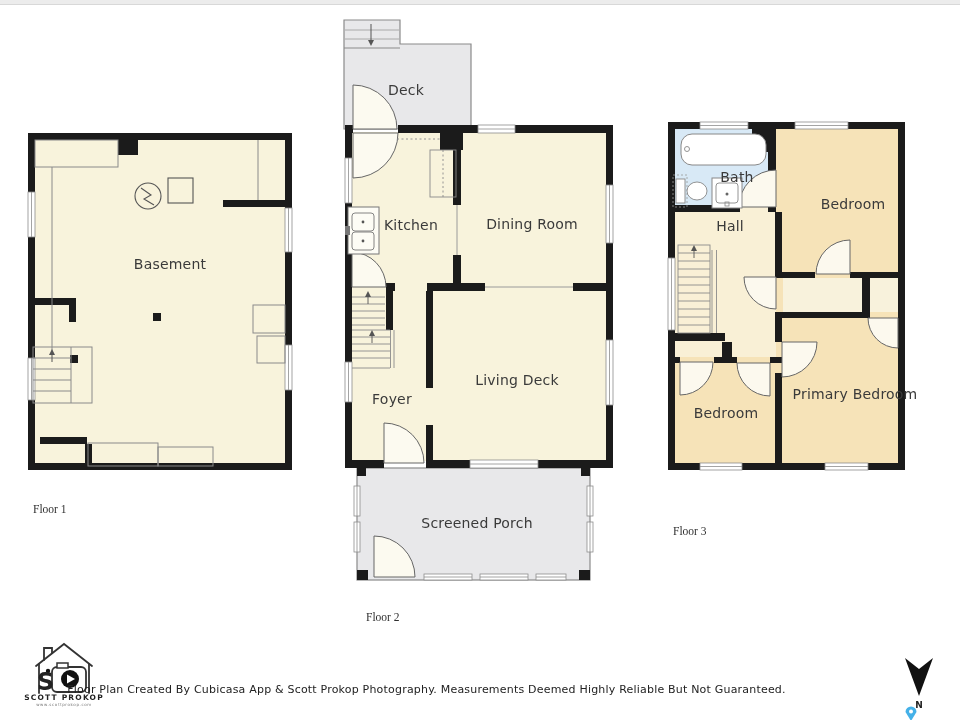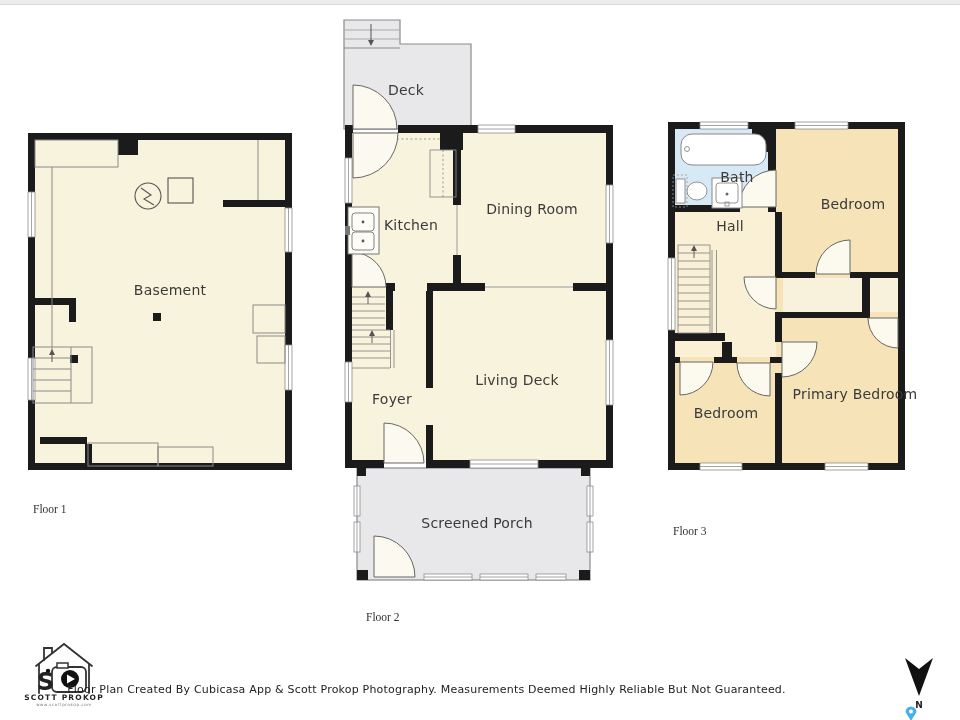--- a/index.html
+++ b/index.html
@@ -272,24 +272,24 @@
       <ellipse cx="697" cy="191" rx="10" ry="9" fill="#fff" stroke="#888" stroke-width="0.9"></ellipse>
     </g>
     <g>
       <rect x="712" y="178" width="30" height="30" fill="#fff" stroke="#888" stroke-width="1"></rect>
       <rect x="716" y="183" width="22" height="20" rx="3" fill="none" stroke="#888" stroke-width="0.9"></rect>
       <circle cx="727" cy="194" r="1.5" fill="#666"></circle>
       <rect x="725" y="202" width="4" height="4" fill="none" stroke="#888" stroke-width="0.8"></rect>
     </g>
   </svg>
 
-  <div class="rlabel" style="left:170px;top:290px">Basement</div>
+  <div class="rlabel" style="left:170px;top:264px">Basement</div>
   <div class="rlabel" style="left:406px;top:90px">Deck</div>
   <div class="rlabel" style="left:411px;top:225px">Kitchen</div>
-  <div class="rlabel" style="left:532px;top:209px">Dining Room</div>
+  <div class="rlabel" style="left:532px;top:224px">Dining Room</div>
   <div class="rlabel" style="left:517px;top:380px">Living Deck</div>
   <div class="rlabel" style="left:392px;top:399px">Foyer</div>
   <div class="rlabel" style="left:477px;top:523px">Screened Porch</div>
   <div class="rlabel" style="left:737px;top:177px">Bath</div>
   <div class="rlabel" style="left:730px;top:226px">Hall</div>
   <div class="rlabel" style="left:853px;top:204px">Bedroom</div>
   <div class="rlabel" style="left:726px;top:413px">Bedroom</div>
   <div class="rlabel" style="left:855px;top:394px">Primary Bedroom</div>
 
   <div class="fcaption" style="left:33px;top:503px">Floor 1</div>

